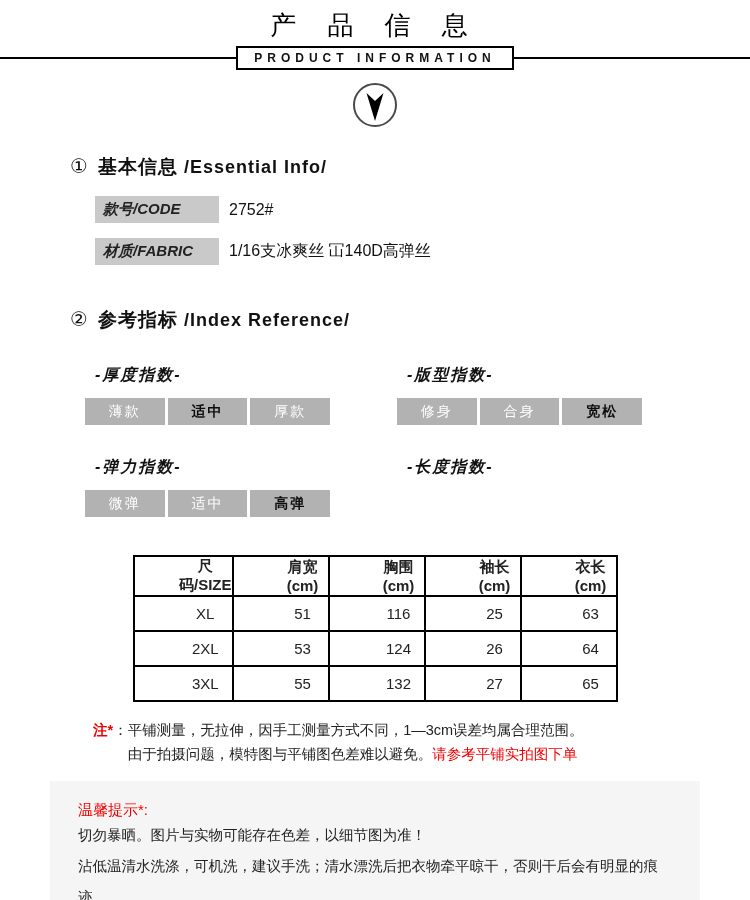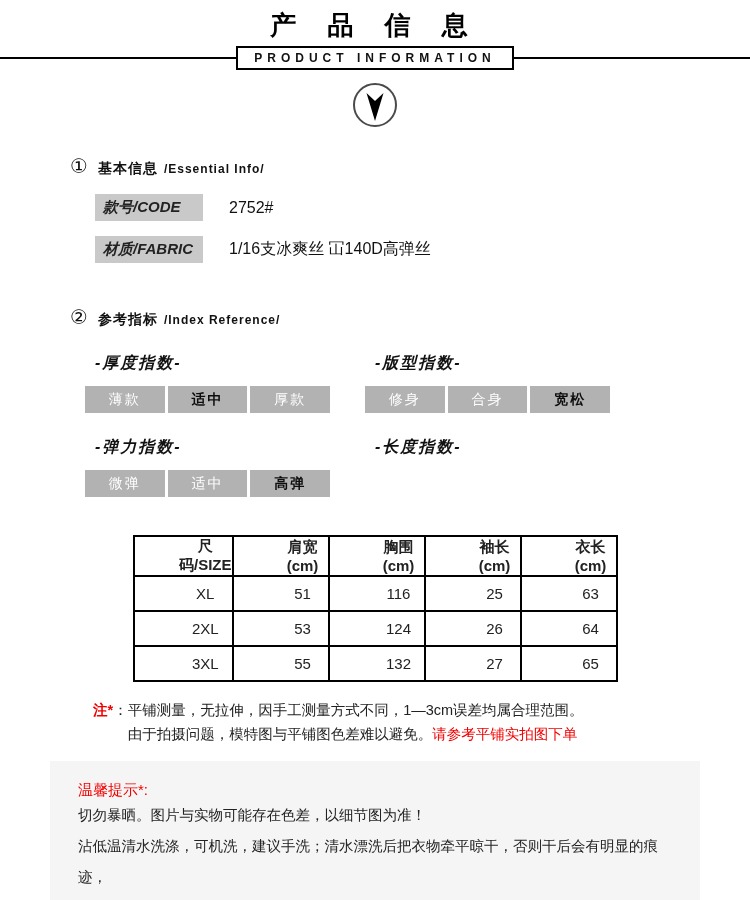--- a/index.html
+++ b/index.html
@@ -1,43 +1,43 @@
 <!DOCTYPE html>
 <html><head>
 <meta charset="utf-8">
 <style>
   * { margin:0; padding:0; box-sizing:border-box; }
   html,body { background:#ffffff; }
   body { font-family:"Liberation Sans","DejaVu Sans",sans-serif; color:#1a1a1a; }
   .page { position:relative; width:750px; height:900px; margin:0 auto; background:#fff; overflow:hidden; }
 
   
-  .title-cn { text-align:center; padding-top:8px; font-size:26px; font-weight:bold; letter-spacing:12px; color:#000; }
+  .title-cn { text-align:center; padding-top:8px; font-size:26px; font-weight:normal; letter-spacing:12px; color:#000; }
   .header-line-row { display:flex; align-items:center; margin-top:3px; }
   .header-line-row::before, .header-line-row::after { content:""; flex:1; border-top:2px solid #000; }
   .title-en-box { border:2px solid #000; background:#fff; padding:3px 16px; font-size:12px; font-weight:bold; letter-spacing:5px; white-space:nowrap; color:#111; }
   .arrow-wrap { display:flex; justify-content:center; margin-top:12px; }
   .arrow-circle { width:46px; height:46px; }
 
   
   .section-title { display:flex; align-items:baseline; margin-left:70px; }
   .section-num { font-size:20px; font-weight:normal; margin-right:10px; color:#111; }
-  .section-cn { font-size:14px; font-weight:bold; letter-spacing:1px; color:#111; }
-  .section-en { font-size:12px; font-weight:bold; margin-left:6px; letter-spacing:1px; color:#111; }
+  .section-cn { font-size:19px; font-weight:bold; letter-spacing:1px; color:#111; }
+  .section-en { font-size:18px; font-weight:bold; margin-left:6px; letter-spacing:1px; color:#111; }
   .sec1 { margin-top:26px; }
   .sec2 { margin-top:42px; }
 
   
   .info-rows { margin-left:95px; margin-top:16px; }
   .info-row { display:flex; align-items:center; margin-bottom:15px; }
-  .info-label { display:inline-block; width:108px; padding:4px 0 4px 8px; background:var(--label-bg); font-style:italic; font-weight:bold; font-size:15px; color:#222; }
-  .info-value { margin-left:26px; font-size:16px; color:#111; }
+  .info-label { display:inline-block; width:124px; padding:4px 0 4px 8px; background:var(--label-bg); font-style:italic; font-weight:bold; font-size:15px; color:#222; }
+  .info-value { margin-left:10px; font-size:16px; color:#111; }
 
   
-  .index-grid { display:grid; grid-template-columns:280px 280px; column-gap:0; row-gap:24px; margin-left:85px; margin-top:24px; }
+  .index-grid { display:grid; grid-template-columns:280px 280px; column-gap:0; row-gap:24px; margin-left:85px; margin-top:32px;gap:32px; }
   .index-group { width:245px; }
   .index-title { font-style:italic; font-weight:bold; font-size:16px; letter-spacing:2px; color:#111; margin-left:10px; }
   .chip-row { display:flex; gap:3px; margin-top:12px; }
   .chip { flex:1; height:27px; background:var(--chip-bg); color:#fff; font-size:14px; letter-spacing:2px; display:flex; align-items:center; justify-content:center; }
   .chip.sel { color:#0d0d0d; font-weight:bold; }
 
   
   .size-table { border-collapse:collapse; margin:38px 0 0 133px; }
   .size-table th, .size-table td { border:2px solid #000; height:35px; text-align:center; vertical-align:middle; font-size:15px; font-weight:normal; color:#222;padding-left:44px; }
   .size-table th { font-weight:bold; }

